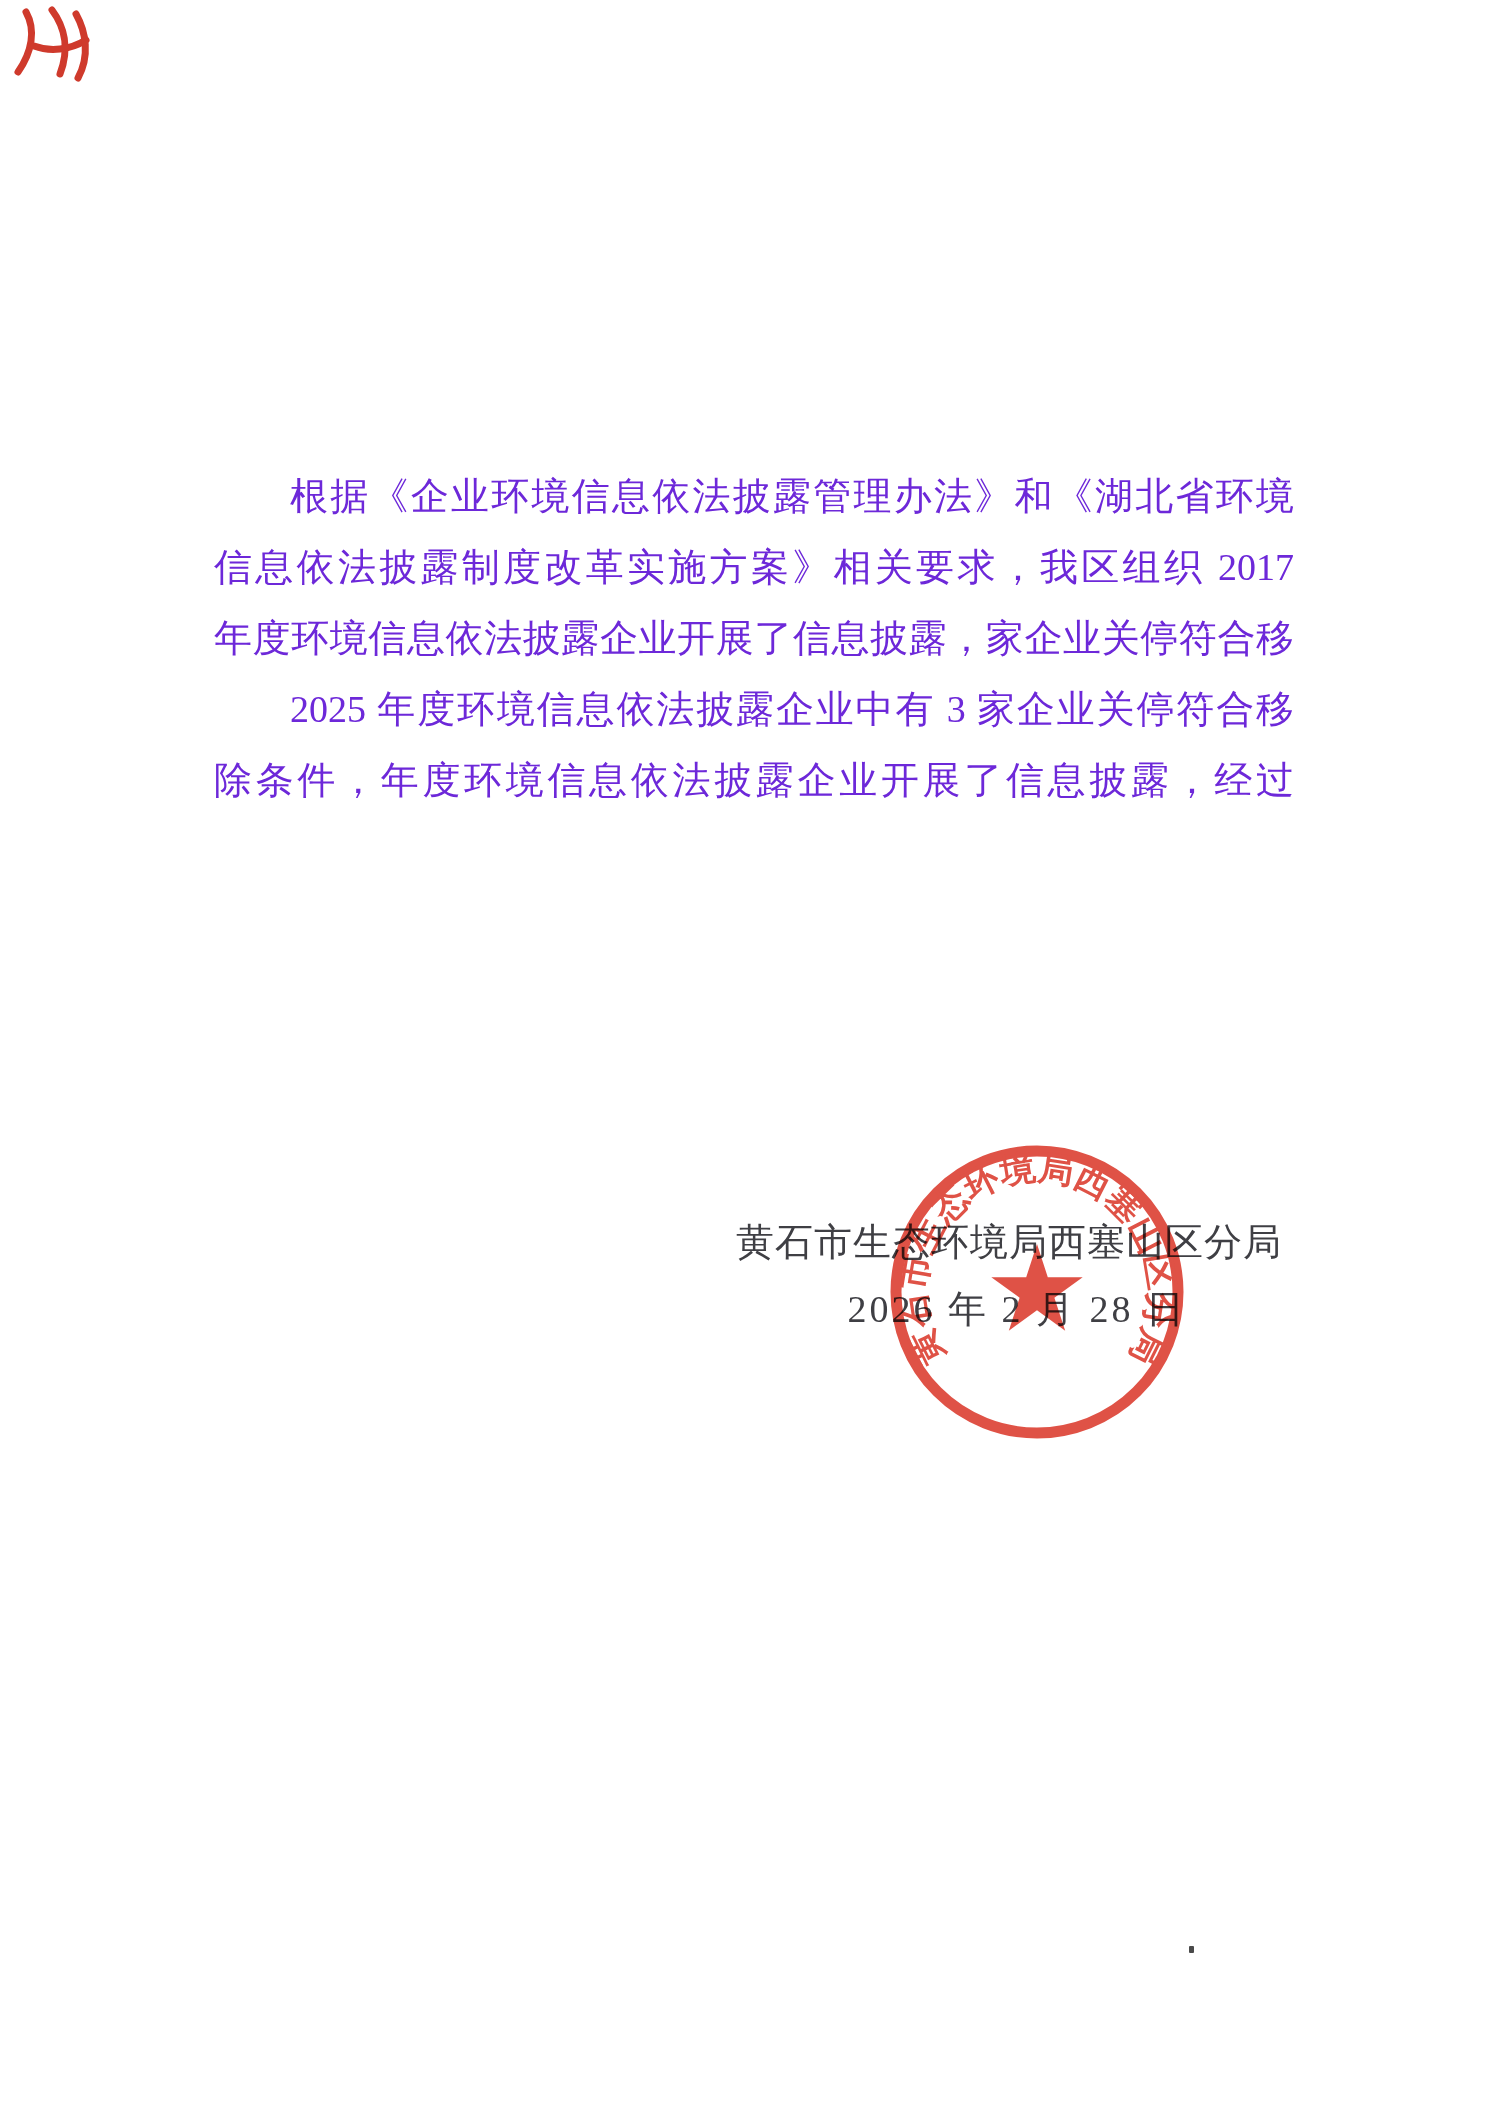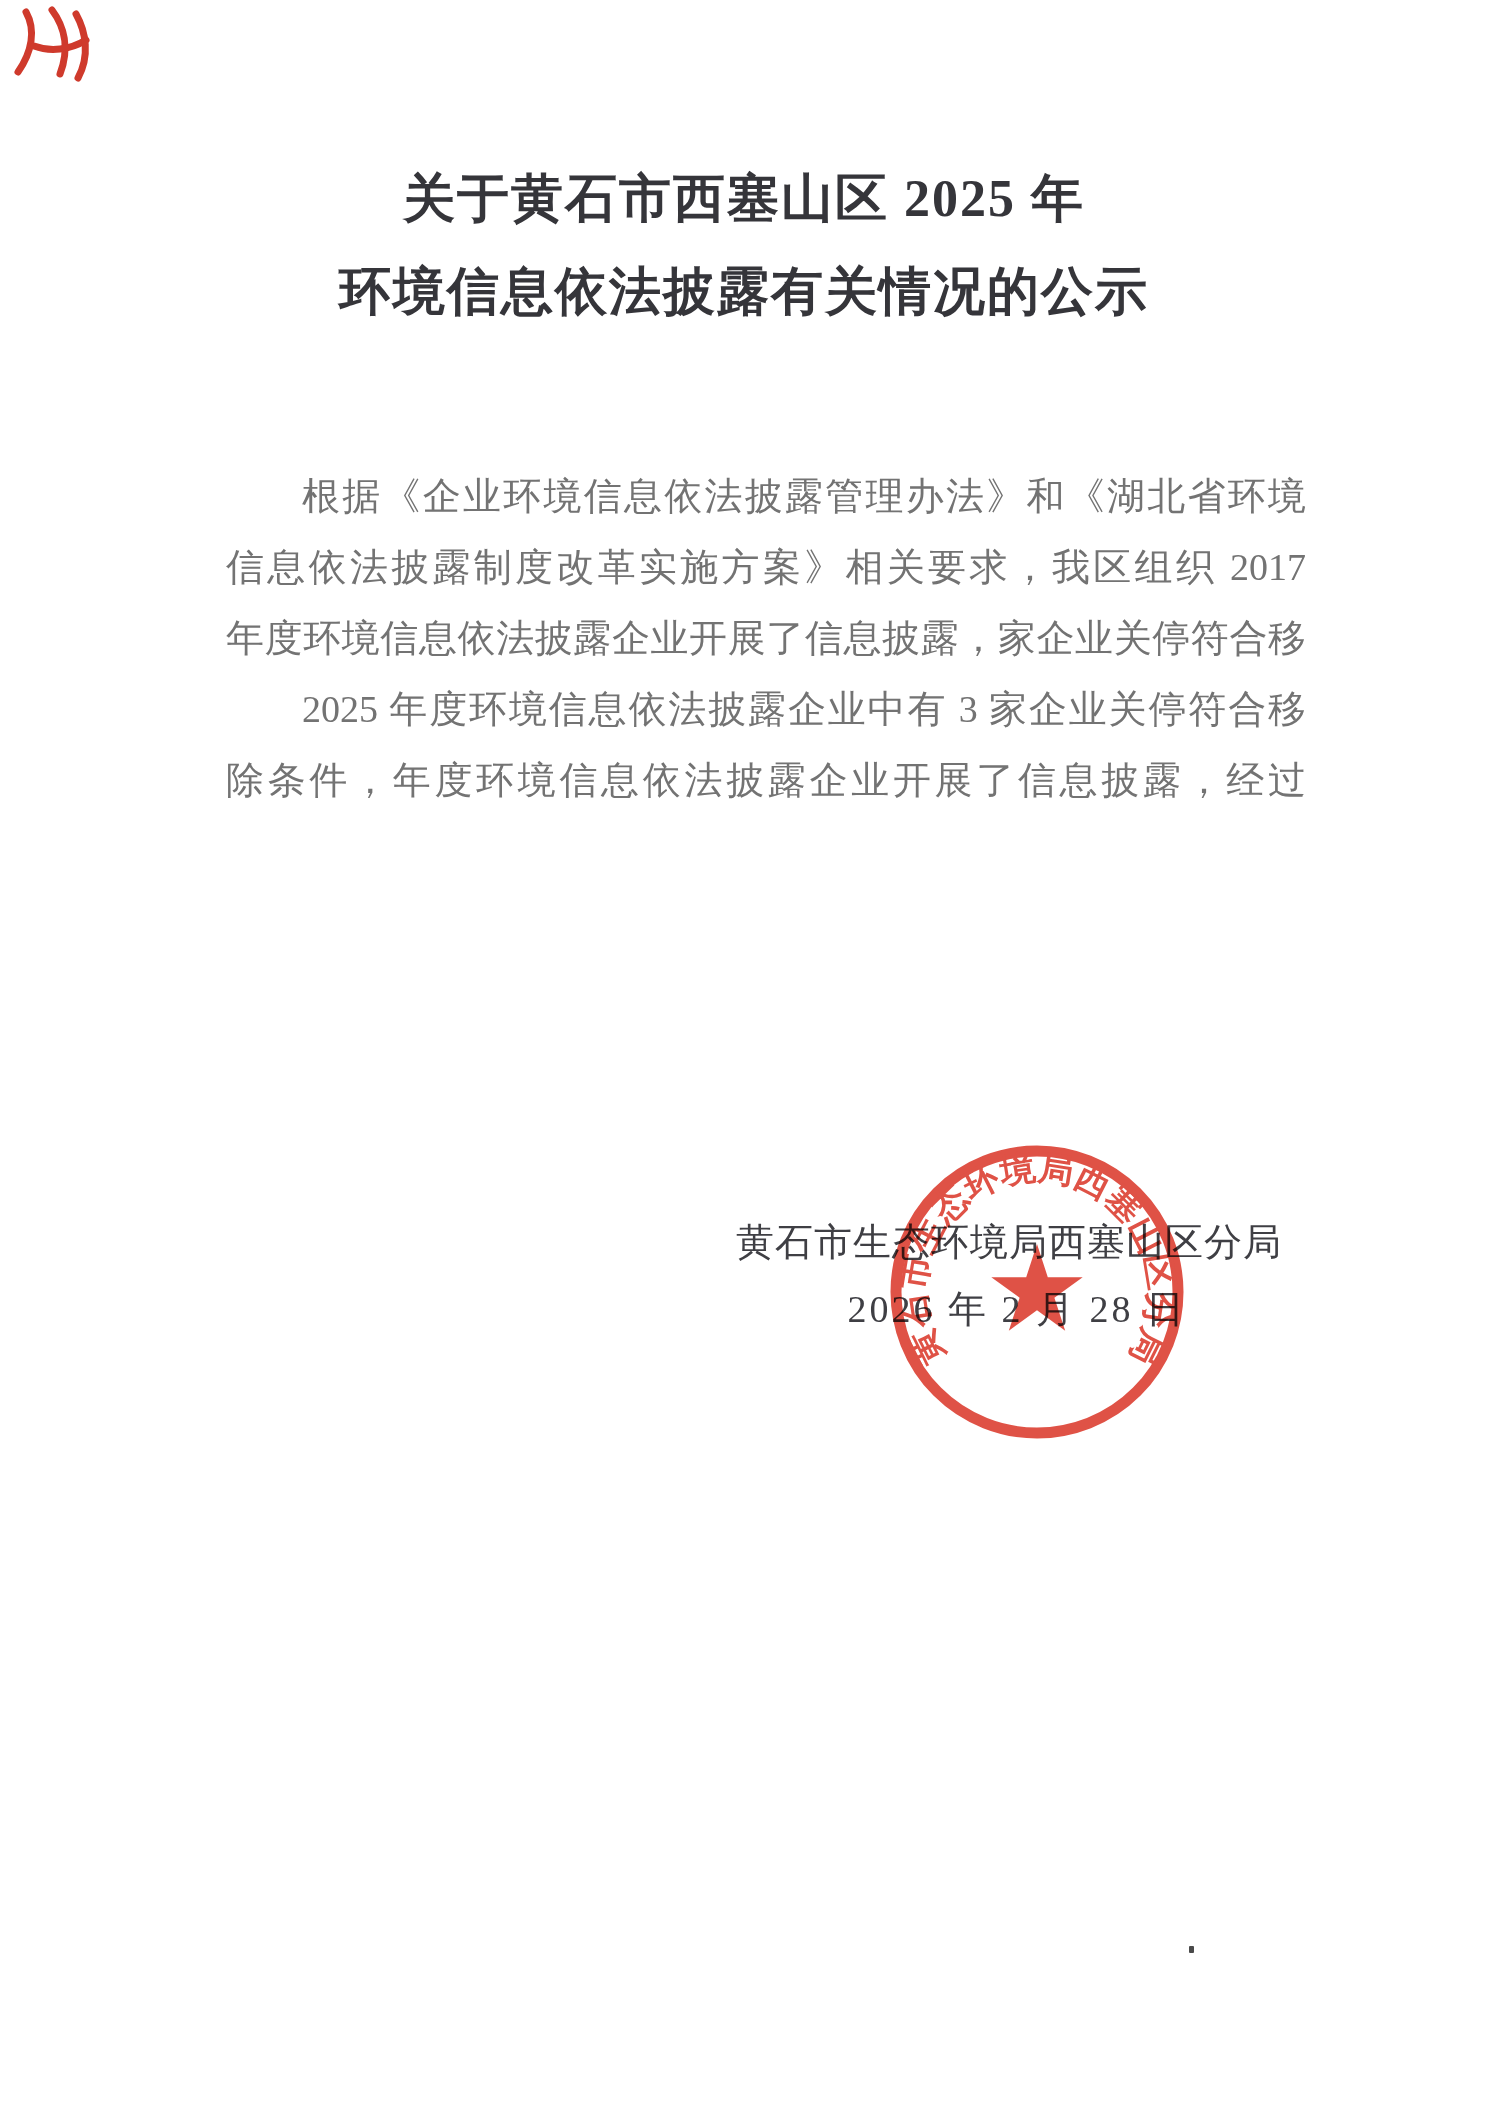--- a/index.html
+++ b/index.html
@@ -14,23 +14,23 @@
   .title{
     position:absolute;top:152px;left:0;width:100%;
     text-align:center;
     font-size:52px;font-weight:bold;
     line-height:93px;
     color:#35353a;
     letter-spacing:2px;
   }
   
   .body-block{
-    position:absolute;top:461px;left:226px;width:1080px;
+    position:absolute;top:461px;left:214px;width:1080px;
     font-size:38px;line-height:71px;
-    color:#737373;
+    color:#6d28d9;
   }
   .bline{height:71px;white-space:nowrap;}
   .bline.just{
     white-space:normal;
     text-align:justify;
     text-align-last:justify;
   }
   .bline.indent{text-indent:2em;}
   
   .sig-agency{
@@ -66,24 +66,20 @@
 
 <div class="page">
 
   <svg class="corner-marks" viewBox="0 0 100 95" fill="none" stroke="#cf3a2c" stroke-width="7" stroke-linecap="round">
     <path d="M20,8 C30,26 26,48 12,68"></path>
     <path d="M46,6 C58,22 64,44 54,70"></path>
     <path d="M28,42 C44,48 64,46 80,36"></path>
     <path d="M70,10 C80,28 84,52 72,74"></path>
   </svg>
 
-  <div class="title">
-    <div>关于黄石市西塞山区 2025 年</div>
-    <div>环境信息依法披露有关情况的公示</div>
-  </div>
 
   <div class="body-block">
     <div class="bline just indent">根据《企业环境信息依法披露管理办法》和《湖北省环境</div>
     <div class="bline just">信息依法披露制度改革实施方案》相关要求，我区组织 2017</div>
     <div class="bline just">年度环境信息依法披露企业开展了信息披露，家企业关停符合移</div>
     <div class="bline just indent">2025 年度环境信息依法披露企业中有 3 家企业关停符合移</div>
     <div class="bline just">除条件，年度环境信息依法披露企业开展了信息披露，经过</div>
   </div>
 
   <div class="sig-agency">黄石市生态环境局西塞山区分局</div>

